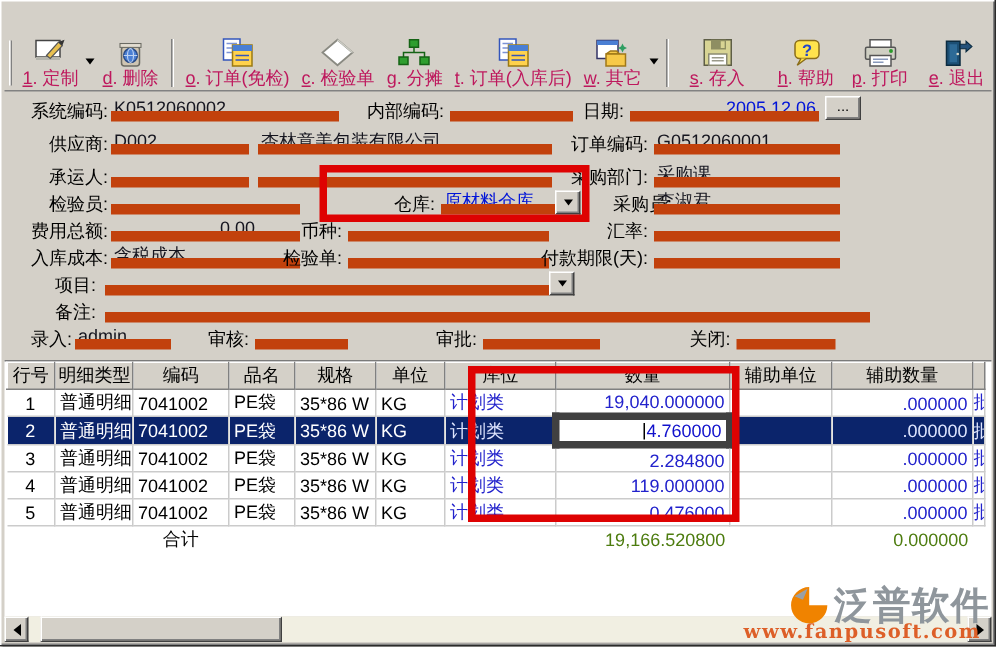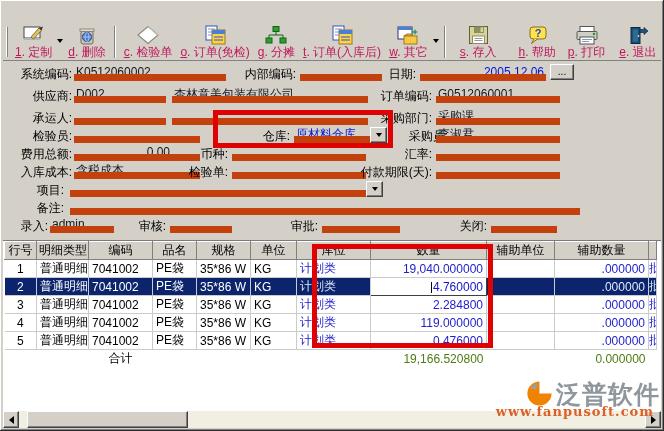--- a/index.html
+++ b/index.html
@@ -40,35 +40,35 @@
   table.grid{border-collapse:collapse;table-layout:fixed;width:652px;margin-left:1px;}
   .grid th{background:#D4D0C8;border-top:1px solid #fff;border-left:1px solid #fff;border-right:1px solid #808080;
            border-bottom:1px solid #808080;font-weight:normal;font-size:12px;height:17px;padding:0 2px;
            overflow:hidden;white-space:nowrap;text-align:center;color:#000;}
   .grid td{font-size:12px;height:16px;padding:0 3px;border-right:1px solid #cbcbcb;border-bottom:1px solid #cbcbcb;
            white-space:nowrap;overflow:hidden;color:#000;background:#fff;}
   .grid td.c{text-align:center;} .grid td.r{text-align:right;}
   .grid td.t-blue{color:#2222CC;}
   tr.sel td{background:#0B246B;color:#fff;}
   tr.sel td.t-blue{color:#dfe6ff;}
-  tr.sel td.qty-edit{background:#fff;color:#1111CC;border:1px solid #404040;text-align:right;margin-top:16px;}
+  tr.sel td.qty-edit{background:#fff;color:#1111CC;border:5px solid #404040;text-align:right;margin-top:16px;}
   .caret{display:inline-block;width:1px;height:11px;background:#000;vertical-align:-2px;margin-right:1px;}
   tr.total td{border:none;background:#fff;color:#4d7c0f;}
   tr.total td.lblc{color:#000;text-align:center;}
   
   .hscroll{position:absolute;left:3px;top:411px;width:658px;height:17px;background:#f1efe2;}
   .sb-btn{position:absolute;top:0;width:16px;height:17px;background:#D4D0C8;border:1px solid;border-color:#fff #404040 #404040 #fff;
           box-shadow:inset -1px -1px 0 #808080;display:flex;align-items:center;justify-content:center;padding:0;}
   .sb-left{left:0;} .sb-right{right:0;}
   .arr-l{width:0;height:0;border-top:4px solid transparent;border-bottom:4px solid transparent;border-right:5px solid #000;}
   .arr-r{width:0;height:0;border-top:4px solid transparent;border-bottom:4px solid transparent;border-left:5px solid #000;}
   .thumb{position:absolute;top:0;left:24px;width:161px;height:17px;background:#D4D0C8;border:1px solid;
          border-color:#fff #404040 #404040 #fff;box-shadow:inset -1px -1px 0 #808080;}
   
-  .brand{position:absolute;right:4px;bottom:12px;z-index:40;text-align:left;}
+  .brand{position:absolute;right:4px;bottom:2px;z-index:40;text-align:left;}
   .brand-row{display:flex;align-items:center;justify-content:flex-end;}
   .brand-name{font-size:25px;font-weight:bold;color:#8F969C;letter-spacing:1px;line-height:26px;}
   .brand-url{font-family:"DejaVu Serif","Liberation Serif",serif;font-size:13px;font-weight:bold;color:#DD5F28;
              letter-spacing:1px;margin-top:-3px;padding-right:6px;}
   
   .annot{position:absolute;border:5px solid #DE0202;z-index:100;pointer-events:none;}
   .annot1{left:213px;top:110px;width:180px;height:38px;}
   .annot2{left:312px;top:244px;width:181px;height:104px;}
 </style>
 </head>
@@ -105,39 +105,39 @@
             <path d="M6.5 12 h9" stroke="#bcd2f2" stroke-width="0.8"></path>
           </svg>
       </span>
       <span class="tlabel"><u>d</u><span>. 删除</span></span>
     </div>
 
     <div class="tsep"></div>
 
     <div class="tbtn">
       <span class="ticon">
-        <svg width="24" height="20" viewBox="0 0 24 20">
-            <path d="M12 1.5 L22 10 L12 18.5 L2 10 Z" fill="#fff" stroke="#8a8a82" stroke-width="1.2"></path>
-            <path d="M12 1.5 L22 10" stroke="#cfcfc7" stroke-width="1"></path>
-          </svg>
-      </span>
-      <span class="tlabel"><u>c</u><span>. 检验单</span></span>
-    </div>
-
-    <div class="tbtn">
-      <span class="ticon">
         <svg width="23" height="20" viewBox="0 0 23 20">
             <rect x="2" y="1" width="11" height="14" fill="#fff" stroke="#3355bb"></rect>
             <path d="M4 4h7 M4 7h7 M4 10h7" stroke="#7b93d6" stroke-width="1"></path>
             <rect x="8" y="5" width="13" height="14" fill="#ffd24d" stroke="#9a7a12"></rect>
             <rect x="8" y="5" width="13" height="4" fill="#4a7fd4"></rect>
             <path d="M10 12h9 M10 15h9" stroke="#3355bb" stroke-width="1"></path>
           </svg>
       </span>
       <span class="tlabel"><u>o</u><span>. 订单(免检)</span></span>
+    </div>
+
+    <div class="tbtn">
+      <span class="ticon">
+        <svg width="24" height="20" viewBox="0 0 24 20">
+            <path d="M12 1.5 L22 10 L12 18.5 L2 10 Z" fill="#fff" stroke="#8a8a82" stroke-width="1.2"></path>
+            <path d="M12 1.5 L22 10" stroke="#cfcfc7" stroke-width="1"></path>
+          </svg>
+      </span>
+      <span class="tlabel"><u>c</u><span>. 检验单</span></span>
     </div>
 
     <div class="tbtn">
       <span class="ticon">
         <svg width="24" height="20" viewBox="0 0 24 20">
             <path d="M12 6 V10 M12 10 H5 V13 M12 10 H19 V13" stroke="#156315" fill="none"></path>
             <rect x="9" y="1.5" width="6" height="5" fill="#2f9e2f" stroke="#156315"></rect>
             <rect x="2" y="13" width="6" height="5" fill="#2f9e2f" stroke="#156315"></rect>
             <rect x="16" y="13" width="6" height="5" fill="#2f9e2f" stroke="#156315"></rect>
           </svg>

